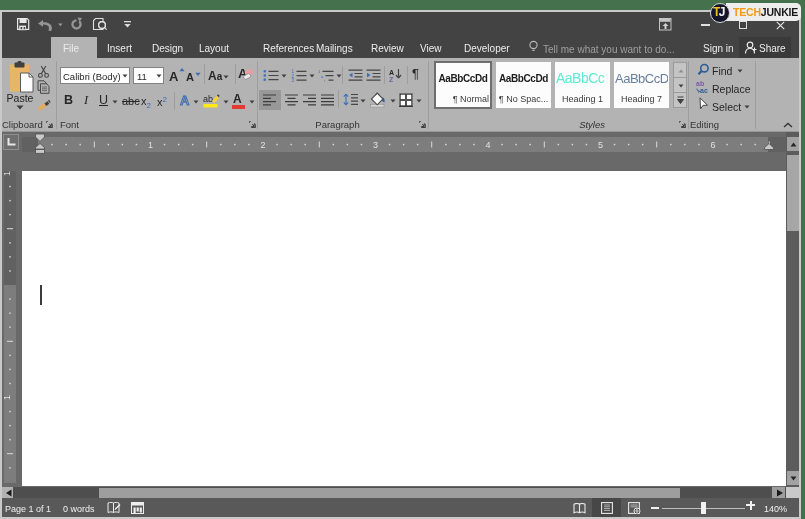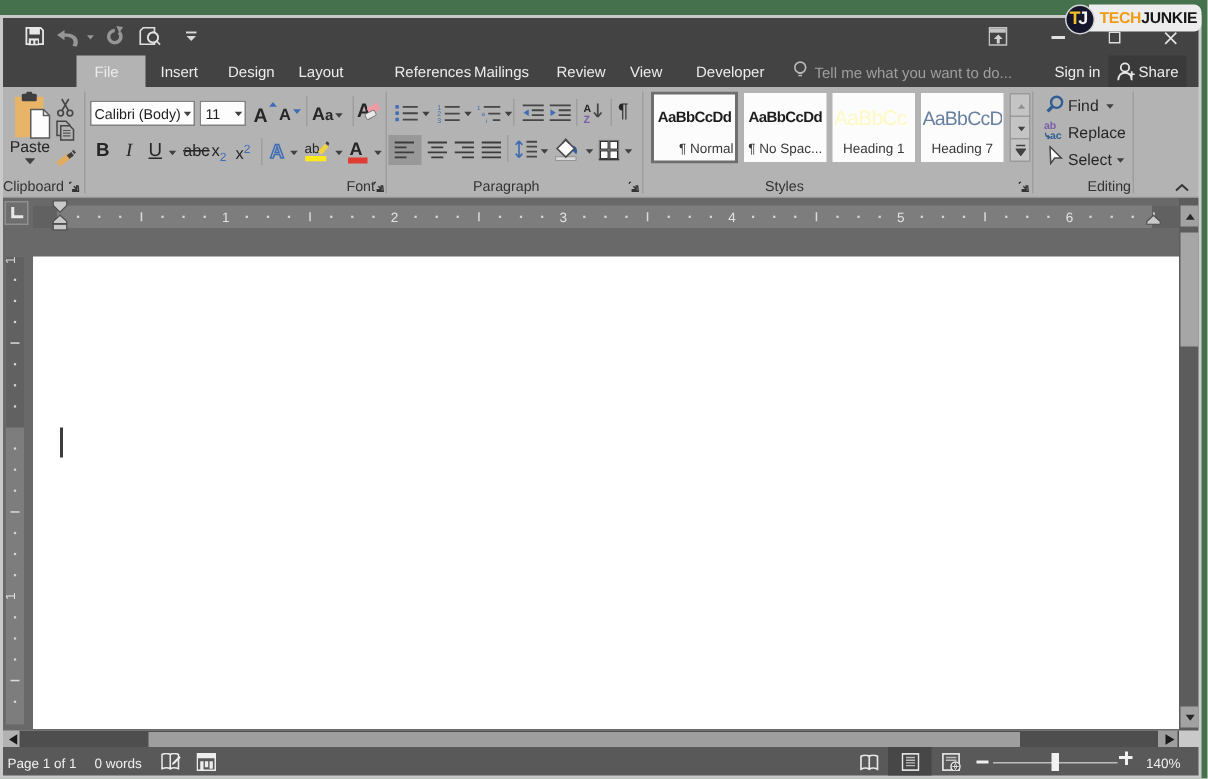--- a/index.html
+++ b/index.html
@@ -204,21 +204,21 @@
   </svg>
   <svg class="abs" style="left:223px;top:100px;" width="6" height="4" viewBox="0 0 6 4">
       <path d="M0.5 0.5 h5 l-2.5 3 z" fill="#404040"></path>
     </svg>
   
   <div class="abs" style="left:233px;top:92px;font-size:12px;font-weight:bold;color:#262626;">A</div>
   <div class="abs" style="left:232px;top:105px;width:13px;height:3.5px;background:#e03c32;"></div>
   <svg class="abs" style="left:249px;top:100px;" width="6" height="4" viewBox="0 0 6 4">
       <path d="M0.5 0.5 h5 l-2.5 3 z" fill="#404040"></path>
     </svg>
-  <div class="abs" style="left:60px;top:119px;width:190px;text-align:right;font-size:9.5px;color:#333;">Font</div>
+  <div class="abs" style="left:60px;top:119px;width:190px;text-align:left;font-size:9.5px;color:#333;">Font</div>
   <svg class="abs" style="left:249px;top:121px;" width="7" height="7" viewBox="0 0 7 7">
     <path d="M0.5 0.5 v1.2 M0.5 0.5 h1.2 M6.5 6.5 h-4 v-1 h2.6 v-2.6 h1 z M3.2 3.2 l2 2" stroke="#333" stroke-width="0.9" fill="none"></path>
   </svg>
 
   <div class="abs" style="left:204px;top:64px;width:1px;height:20px;background:#9e9e9e;"></div>
   <div class="abs" style="left:235px;top:64px;width:1px;height:20px;background:#9e9e9e;"></div>
   <div class="abs" style="left:174px;top:92px;width:1px;height:18px;background:#9e9e9e;"></div>
 
   
   
@@ -351,38 +351,38 @@
 
   
   <div class="abs" style="left:434px;top:61px;width:58px;height:48px;background:#fcfcfc;border:2px solid #6e6e6e;box-sizing:border-box;"></div>
   <div class="abs" style="left:496px;top:62px;width:55px;height:46px;background:#fcfcfc;"></div>
   <div class="abs" style="left:555px;top:62px;width:55px;height:46px;background:#fcfcfc;"></div>
   <div class="abs" style="left:614px;top:62px;width:55px;height:46px;background:#fcfcfc;"></div>
   <div class="abs" style="left:434px;top:73px;width:58px;text-align:center;font-size:10px;font-weight:bold;color:#1c1c1c;letter-spacing:-0.4px;white-space:nowrap;">AaBbCcDd</div>
   <div class="abs" style="left:437px;top:94px;width:52px;text-align:right;font-size:9px;color:#3a3a3a;white-space:nowrap;">¶ Normal</div>
   <div class="abs" style="left:496px;top:73px;width:55px;text-align:center;font-size:10px;font-weight:bold;color:#1c1c1c;letter-spacing:-0.4px;white-space:nowrap;">AaBbCcDd</div>
   <div class="abs" style="left:497px;top:94px;width:53px;text-align:center;font-size:9px;color:#3a3a3a;white-space:nowrap;overflow:hidden;">¶ No Spac...</div>
-  <div class="abs" style="left:556px;top:70px;width:54px;font-size:14px;color:#fef9c3;letter-spacing:-0.5px;white-space:nowrap;overflow:hidden;">AaBbCc</div>
+  <div class="abs" style="left:556px;top:70px;width:54px;font-size:14px;color:#5eead4;letter-spacing:-0.5px;white-space:nowrap;overflow:hidden;">AaBbCc</div>
   <div class="abs" style="left:555px;top:94px;width:55px;text-align:center;font-size:9px;color:#3a3a3a;white-space:nowrap;">Heading 1</div>
   <div class="abs" style="left:615px;top:71px;width:53px;font-size:13px;color:#67809f;letter-spacing:-0.5px;white-space:nowrap;overflow:hidden;">AaBbCcD</div>
   <div class="abs" style="left:614px;top:94px;width:55px;text-align:center;font-size:9px;color:#3a3a3a;white-space:nowrap;">Heading 7</div>
   
   <div class="abs" style="left:673px;top:62px;width:14px;height:46px;background:#c4c4c4;border:1px solid #9a9a9a;box-sizing:border-box;"></div>
   <div class="abs" style="left:673px;top:77px;width:14px;height:1px;background:#9a9a9a;"></div>
   <div class="abs" style="left:673px;top:92px;width:14px;height:1px;background:#9a9a9a;"></div>
   <svg class="abs" style="left:677.5px;top:69px;" width="6" height="4" viewBox="0 0 6 4">
       <path d="M0.5 3.5 h5 l-2.5 -3 z" fill="#8f8f8f"></path>
     </svg>
   <svg class="abs" style="left:677.5px;top:84px;" width="6" height="4" viewBox="0 0 6 4">
       <path d="M0.5 0.5 h5 l-2.5 3 z" fill="#404040"></path>
     </svg>
   <g><svg class="abs" style="left:677px;top:96px;" width="7" height="8" viewBox="0 0 7 8">
         <path d="M0.5 1 h6 M0.5 3.5 h6 l-3 4 z" stroke="#404040" stroke-width="1" fill="#404040"></path>
       </svg></g>
-  <div class="abs" style="left:510px;top:119px;width:95px;text-align:left;font-size:9.5px;color:#333;">Styles</div>
+  <div class="abs" style="left:510px;top:119px;width:95px;text-align:right;font-size:9.5px;color:#333;font-style:italic;">Styles</div>
   <svg class="abs" style="left:679px;top:121px;" width="7" height="7" viewBox="0 0 7 7">
     <path d="M0.5 0.5 v1.2 M0.5 0.5 h1.2 M6.5 6.5 h-4 v-1 h2.6 v-2.6 h1 z M3.2 3.2 l2 2" stroke="#333" stroke-width="0.9" fill="none"></path>
   </svg>
 
   
   <svg class="abs" style="left:697px;top:63px;" width="13" height="13" viewBox="0 0 13 13">
     <circle cx="7.4" cy="5.2" r="3.7" fill="none" stroke="#2f5d94" stroke-width="1.6"></circle>
     <path d="M4.8 7.9 l-3.4 3.4" stroke="#2f5d94" stroke-width="2.2"></path>
   </svg>
   <div class="abs" style="left:712px;top:65px;font-size:10.5px;color:#262626;">Find</div>
@@ -395,21 +395,21 @@
     <path d="M1 8.5 c0 2 .8 3 2.5 3 M2.4 10.2 l1.3 1.3 -1.3 1.3" stroke="#2f5d94" stroke-width="0.9" fill="none"></path>
   </svg>
   <div class="abs" style="left:712px;top:83px;font-size:10.5px;color:#262626;">Replace</div>
   <svg class="abs" style="left:699px;top:97px;" width="11" height="13" viewBox="0 0 11 13">
     <path d="M1 0.8 l7.5 7.5 h-4.4 l-2.6 3.6 z" fill="#fdfdfd" stroke="#464646" stroke-width="1"></path>
   </svg>
   <div class="abs" style="left:712px;top:101px;font-size:10.5px;color:#262626;">Select</div>
   <svg class="abs" style="left:744px;top:105px;" width="6" height="4" viewBox="0 0 6 4">
       <path d="M0.5 0.5 h5 l-2.5 3 z" fill="#404040"></path>
     </svg>
-  <div class="abs" style="left:690px;top:119px;width:64px;text-align:right;font-size:9.5px;color:#333;">Editing</div>
+  <div class="abs" style="left:690px;top:119px;width:64px;text-align:left;font-size:9.5px;color:#333;">Editing</div>
   
   <svg class="abs" style="left:783px;top:122px;" width="10" height="6" viewBox="0 0 10 6">
       <path d="M1 5 L5 1.4 L9 5" stroke="#333" stroke-width="1.3" fill="none"></path>
     </svg>
 
   
   <div class="abs" style="left:2px;top:132px;width:784px;height:355px;background:#696969;"></div>
 
   
   <div class="abs" style="left:3px;top:134px;width:16px;height:16px;background:#6e6e6e;border:1px solid #8f8f8f;box-sizing:border-box;"></div>

